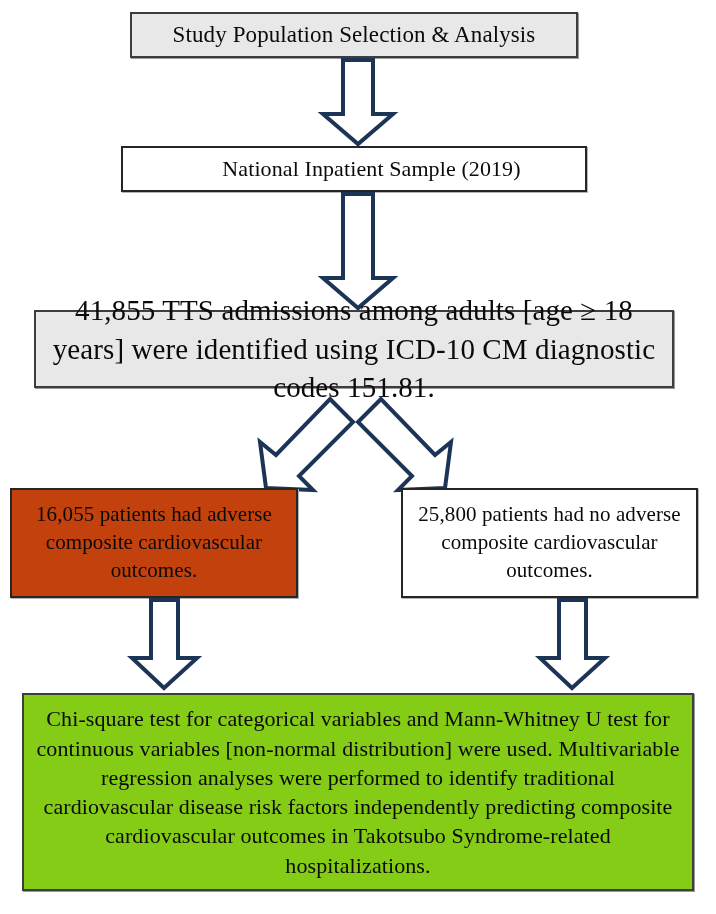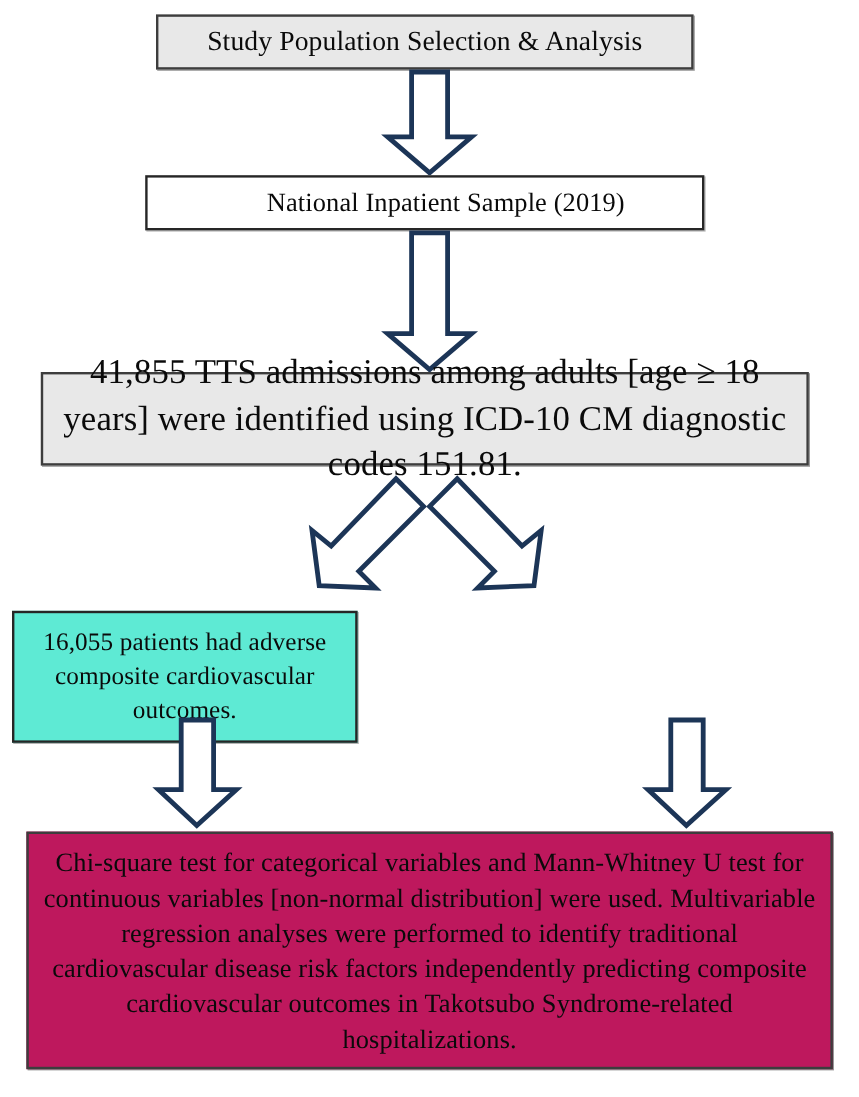--- a/index.html
+++ b/index.html
@@ -111,34 +111,37 @@
       <path class="arrow-shape" d="M 82 3 L 105 26 L 51 80 L 65 94 L 18 92 L 12 46 L 28 59 Z" stroke="#1c3557" fill="#ffffff"></path>
     </svg>
   </div>
 
   <div class="arrow" id="arrow-cohort-right">
     <svg width="108" height="96" viewBox="0 0 108 96" aria-hidden="true">
       <path class="arrow-shape" d="M 26 3 L 3 26 L 57 80 L 43 94 L 90 92 L 96 46 L 80 59 Z" stroke="#1c3557" fill="#ffffff"></path>
     </svg>
   </div>
 
-  <div class="node plain" id="node-outcome-yes" style="background: #5eead4; border-color: rgb(38, 38, 38); margin-top: 21px;">
+  <div class="node plain" id="node-outcome-yes" style="background: #c2410c; border-color: rgb(38, 38, 38);">
     <span class="node-text">16,055 patients had adverse composite cardiovascular outcomes.</span>
   </div>
 
+  <div class="node plain" id="node-outcome-no" style="background: rgb(255, 255, 255); border-color: rgb(38, 38, 38);">
+    <span class="node-text">25,800 patients had no adverse composite cardiovascular outcomes.</span>
+  </div>
 
   <div class="arrow" id="arrow-yes-to-methods">
     <svg width="96" height="92" viewBox="0 0 96 92" aria-hidden="true">
       <path class="arrow-shape" d="M 34 2 L 61 2 L 61 60 L 80 60 L 47 90 L 15 60 L 34 60 Z" stroke="#1c3557" fill="#ffffff"></path>
     </svg>
   </div>
 
   <div class="arrow" id="arrow-no-to-methods">
     <svg width="96" height="92" viewBox="0 0 96 92" aria-hidden="true">
       <path class="arrow-shape" d="M 34 2 L 61 2 L 61 60 L 80 60 L 47 90 L 15 60 L 34 60 Z" stroke="#1c3557" fill="#ffffff"></path>
     </svg>
   </div>
 
-  <div class="node shaded" id="node-methods" style="background: #be185d; border-color: rgb(61, 61, 61);">
+  <div class="node shaded" id="node-methods" style="background: #84cc16; border-color: rgb(61, 61, 61);">
     <span class="node-text">Chi-square test for categorical variables and Mann-Whitney U test for continuous variables [non-normal distribution] were used. Multivariable regression analyses were performed to identify traditional cardiovascular disease risk factors independently predicting composite cardiovascular outcomes in Takotsubo Syndrome-related hospitalizations.</span>
   </div>
 
 </div>
 
 </body></html>

